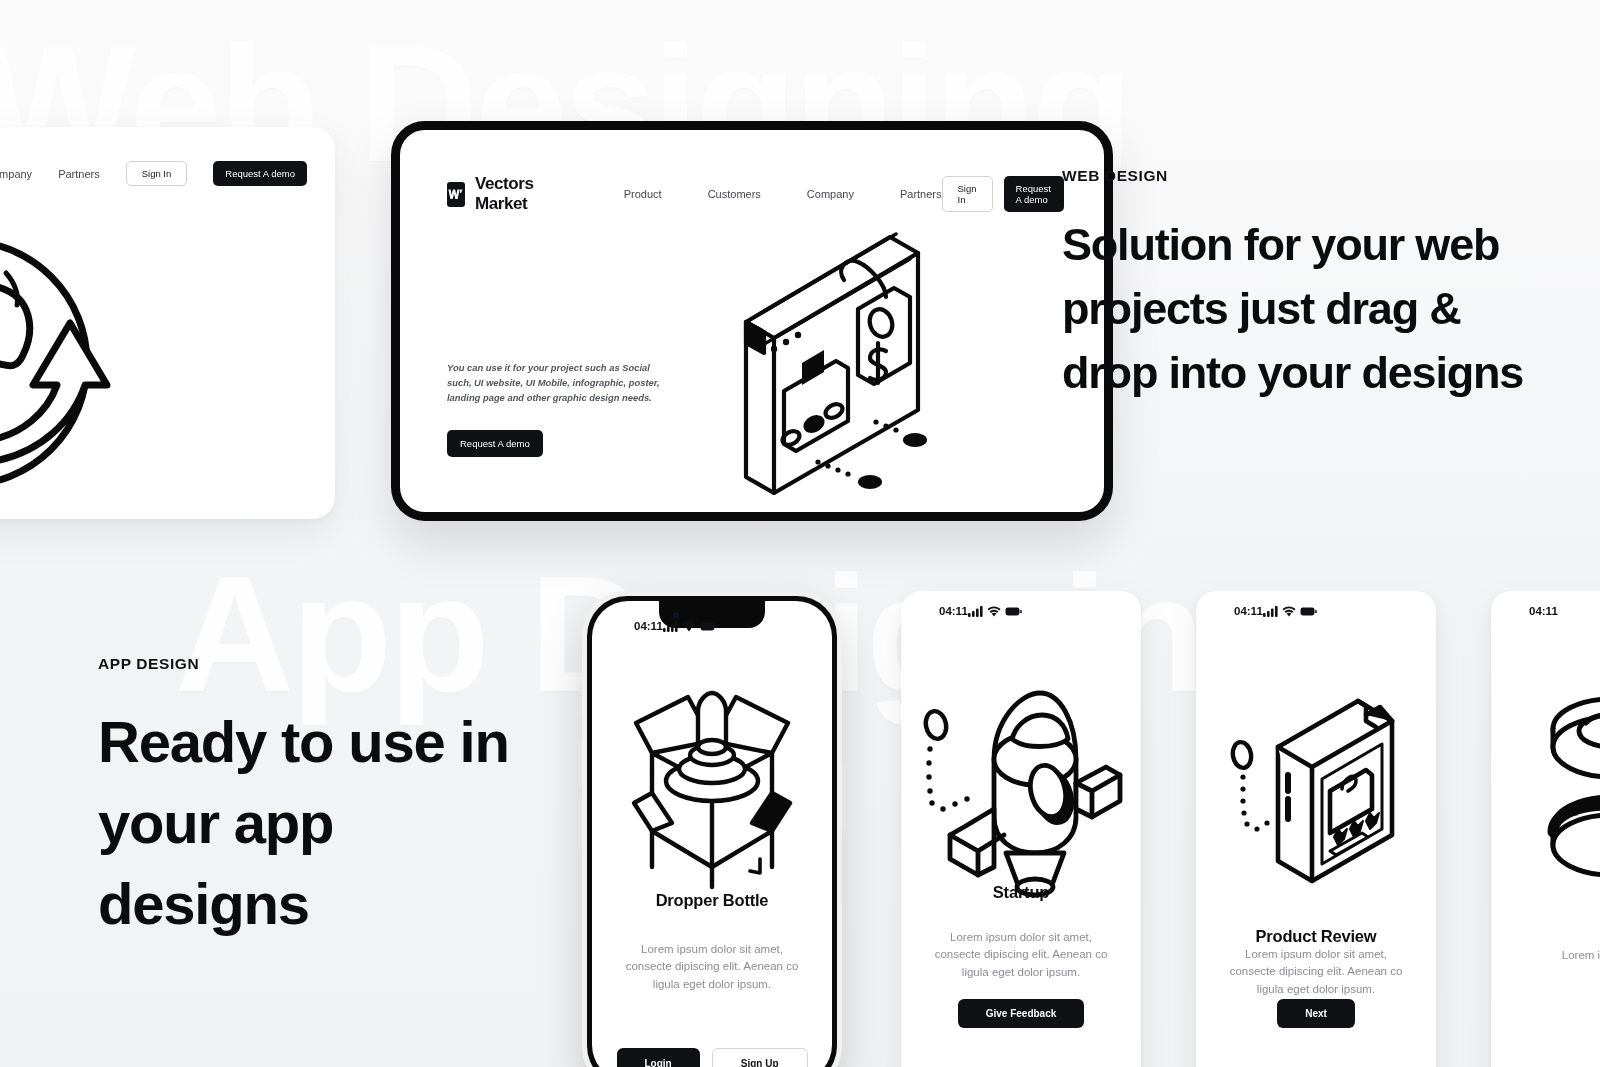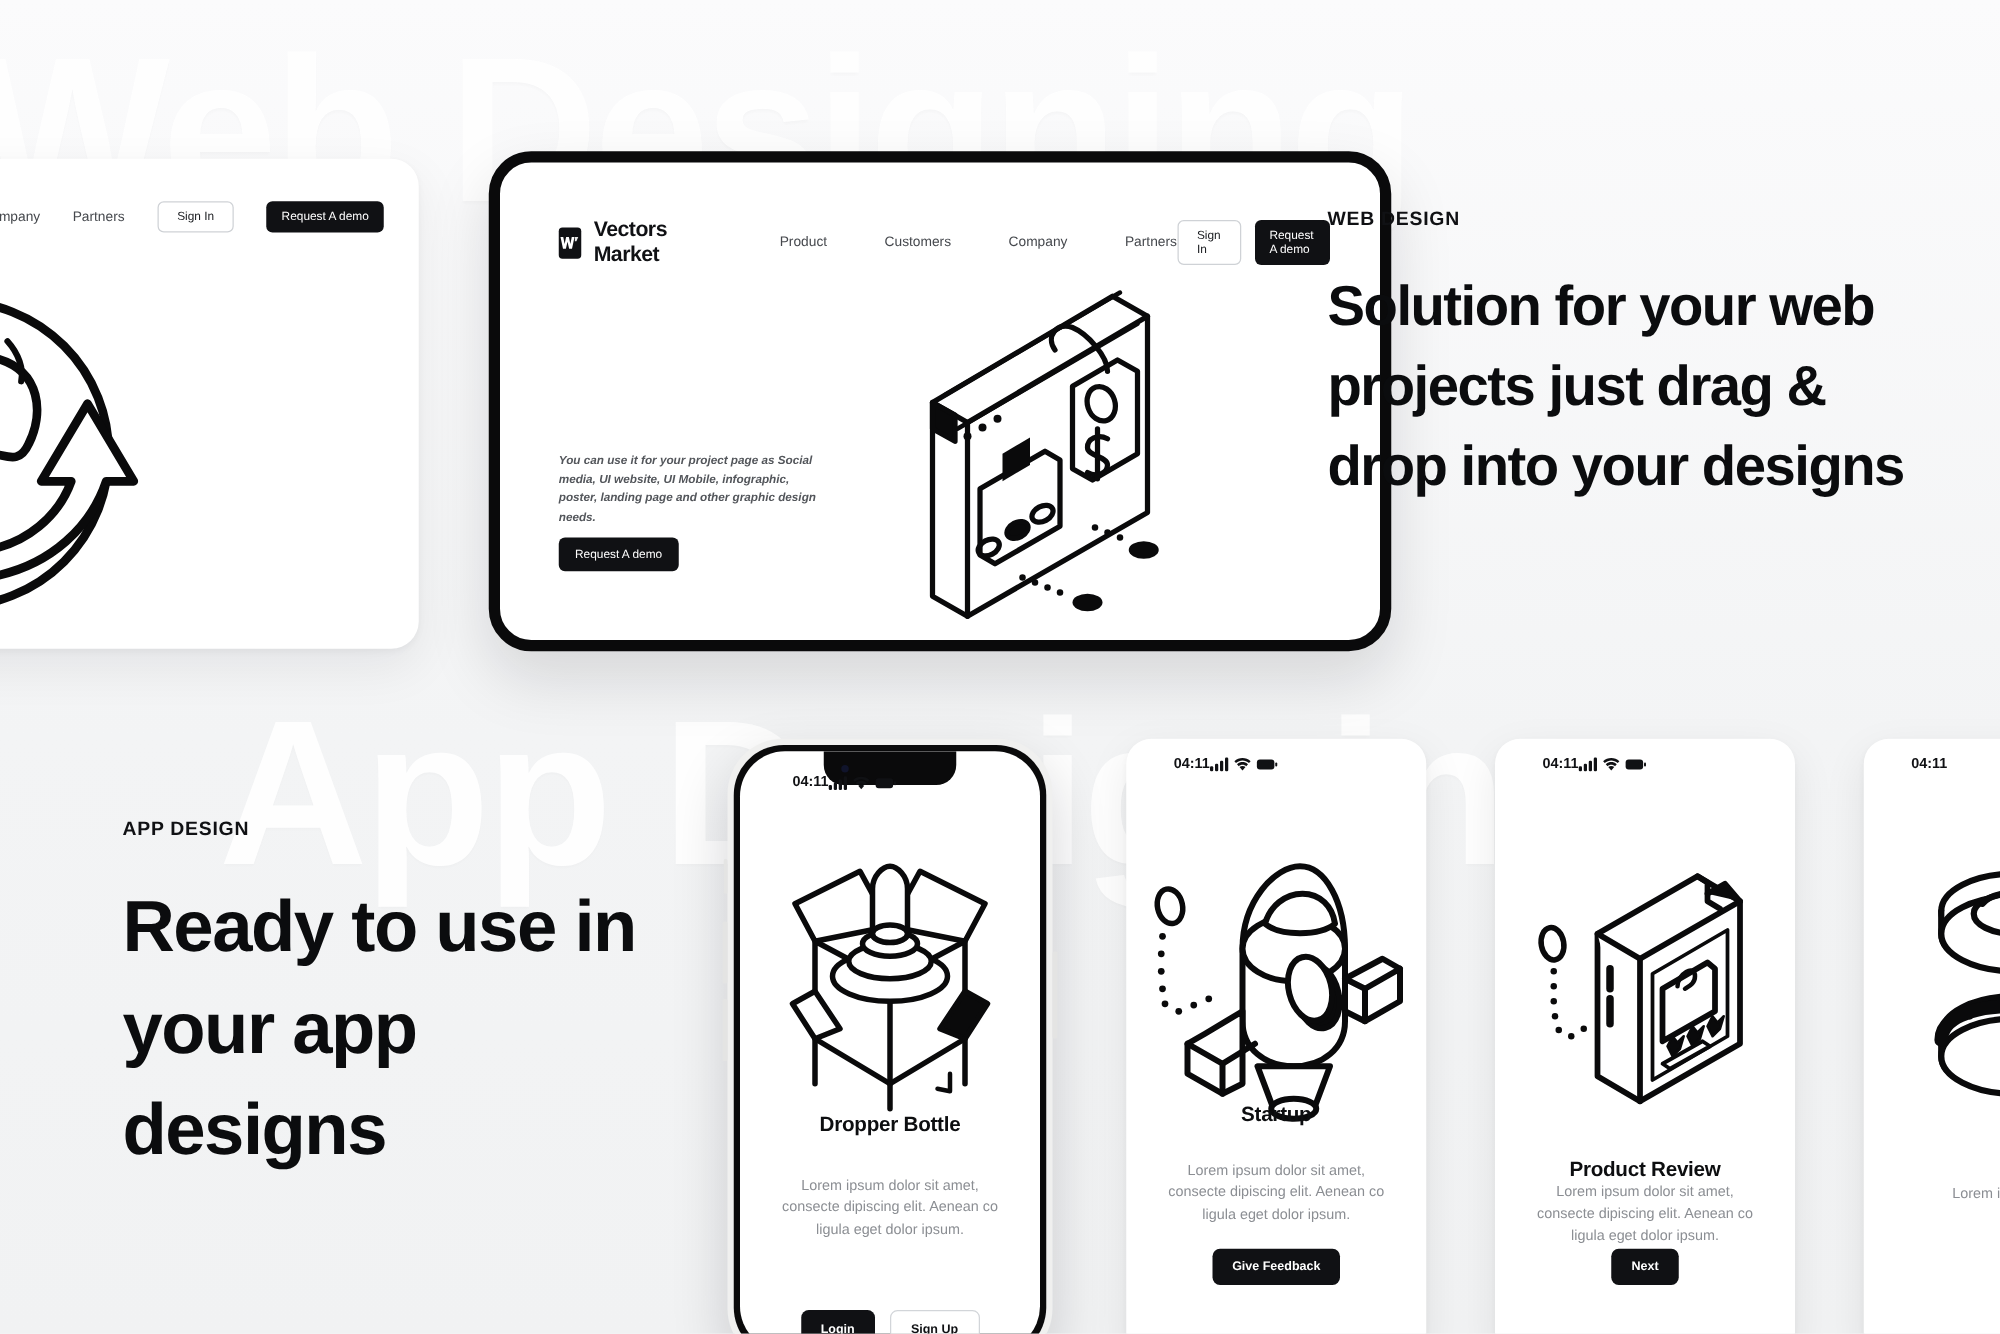--- a/index.html
+++ b/index.html
@@ -136,21 +136,21 @@
     text-align: center; font-size: 16.5px; font-weight: 700;
     color: #0d0e10; letter-spacing: -0.2px;
   }
   .p-body {
     position: absolute; left: 0; right: 0;
     padding: 0 26px; text-align: center;
     font-size: 11.5px; line-height: 1.52; color: #8b8e93;
   }
   .p-btn {
     background: #101114; color: #fff; border: none;
-    border-radius: 6px; font-size: 10px; padding: 9px 16px;
+    border-radius: 6px; font-size: 10px; padding: 9px 28px;
     font-family: inherit; font-weight: 600;
   }
   .p-btn.ghost { background: #fff; color: #101114; border: 1px solid #d2d5d9; }
 
   
   #phone2 { left: 901px; top: 591px; width: 240px; height: 500px; }
   
   #phone3 { left: 1196px; top: 591px; width: 240px; height: 500px; }
   
   #phone4 { left: 1491px; top: 591px; width: 240px; height: 500px; }
@@ -239,21 +239,21 @@
         <a href="#">Customers</a>
         <a href="#">Company</a>
         <a href="#">Partners</a>
       </nav>
       <div class="b-actions">
         <span class="pill-outline">Sign In</span>
         <span class="pill-solid">Request A demo</span>
       </div>
     </div>
 
-    <p class="hero-sub">You can use it for your project page as Social media, UI website, UI Mobile, infographic, poster, landing page and other graphic design needs.</p>
+    <p class="hero-sub">You can use it for your project such as Social such, UI website, UI Mobile, infographic, poster, landing page and other graphic design needs.</p>
     <button class="hero-btn">Request A demo</button>
 
     <div class="hero-art">
       <svg width="210" height="260" viewBox="0 0 210 260" fill="none" stroke="#0a0a0b" stroke-width="4.2" stroke-linecap="round" stroke-linejoin="round">
 
         <path d="M28 97 L172 12 L200 28 L200 185 L56 268 L28 252 Z" fill="#fff"></path>
         <path d="M28 97 L56 113 L56 268" fill="#fff"></path>
         <path d="M56 113 L200 28"></path>
 
         <path d="M38 91 L178 9" stroke-width="3.5"></path>

